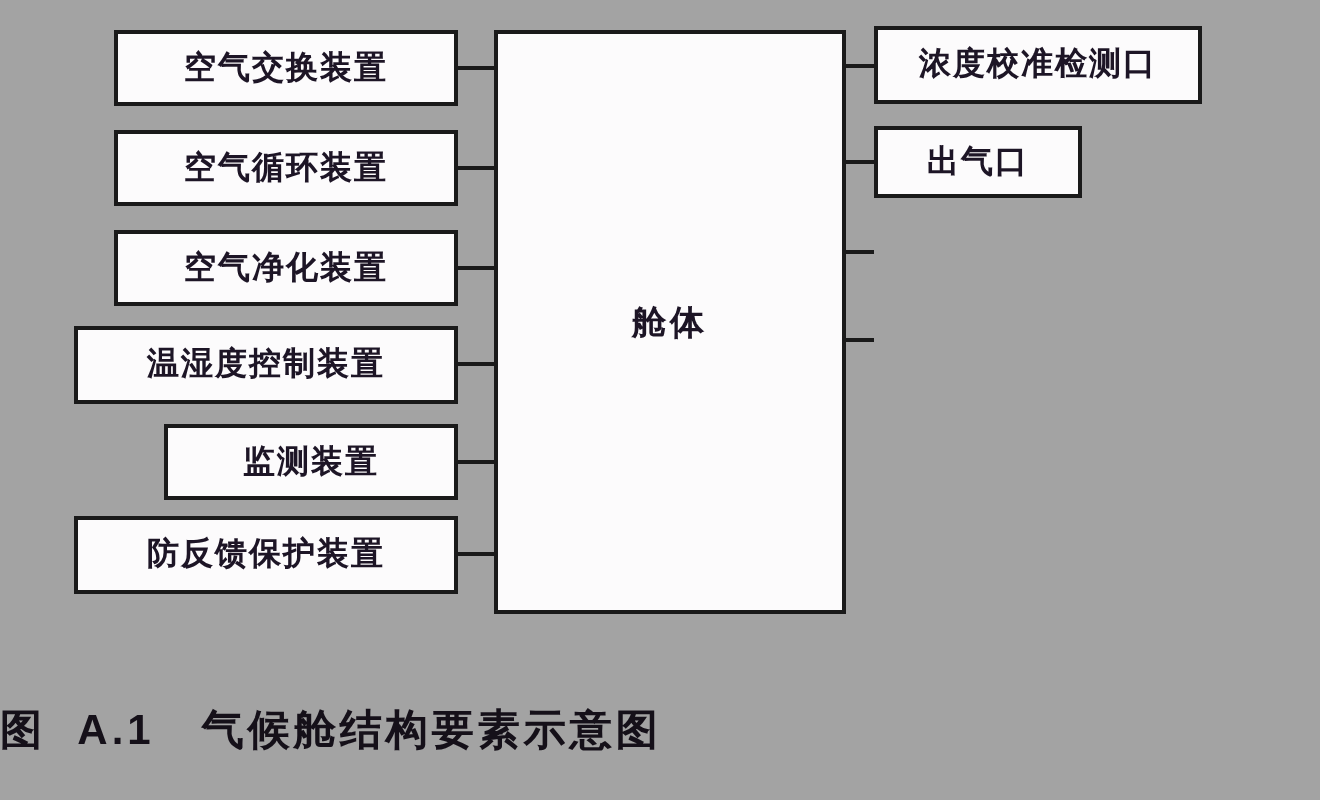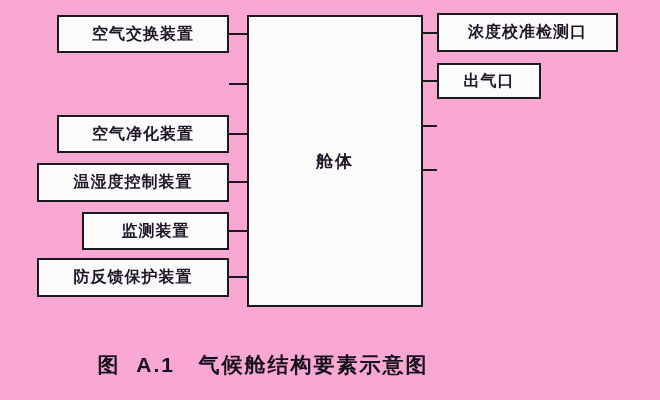--- a/index.html
+++ b/index.html
@@ -4,21 +4,21 @@
 <style>
   html, body {
     margin: 0;
     padding: 0;
     background: #ffffff;
   }
   .stage {
     position: relative;
     width: 660px;
     height: 400px;
-    background: #f9a8d4;
+    background: #a3a3a3;
     font-family: "Liberation Sans", "DejaVu Sans", sans-serif;
     overflow: hidden;
   }
   .box {
     position: absolute;
     box-sizing: border-box;
     border: 2px solid #1a1a1a;
     background: #fcfbfc;
     color: #1d1526;
     font-weight: bold;
@@ -36,41 +36,41 @@
   .connector {
     position: absolute;
     height: 2px;
     background: #1a1a1a;
   }
   .caption {
     position: absolute;
     left: 0;
     top: 351px;
     width: 526px;
-    text-align: center;
+    text-align: left;
     font-size: 21px;
     font-weight: bold;
     letter-spacing: 2px;
     color: #151019;
     white-space: pre;
   }
 
   
   .lb0 { left: 57px;  top: 15px;  width: 172px; height: 38px; }
   .lb1 { left: 57px;  top: 65px;  width: 172px; height: 38px; }
   .lb2 { left: 57px;  top: 115px; width: 172px; height: 38px; }
   .lb3 { left: 37px;  top: 163px; width: 192px; height: 39px; }
   .lb4 { left: 82px;  top: 212px; width: 147px; height: 38px; }
   .lb5 { left: 37px;  top: 258px; width: 192px; height: 39px; }
 
   
   .cb  { left: 247px; top: 15px;  width: 176px; height: 292px; }
 
   
-  .rb0 { left: 437px; top: 13px;  width: 181px; height: 39px; }
+  .rb0 { left: 437px; top: 13px;  width: 164px; height: 39px; }
   .rb1 { left: 437px; top: 63px;  width: 104px; height: 36px; }
   .rb2 { left: 437px; top: 108px; width: 99px;  height: 36px; }
   .rb3 { left: 437px; top: 153px; width: 100px; height: 35px; }
 
   
   .lc0 { left: 229px; width: 18px; top: 33px;  }
   .lc1 { left: 229px; width: 18px; top: 83px;  }
   .lc2 { left: 229px; width: 18px; top: 133px; }
   .lc3 { left: 229px; width: 18px; top: 181px; }
   .lc4 { left: 229px; width: 18px; top: 230px; }
@@ -81,20 +81,21 @@
   .rc1 { left: 423px; width: 14px; top: 80px;  }
   .rc2 { left: 423px; width: 14px; top: 125px; }
   .rc3 { left: 423px; width: 14px; top: 169px; }
 </style>
 </head>
 <body>
 
 <div class="stage">
 
   <div class="box lb0">空气交换装置</div>
+  <div class="box lb1">空气循环装置</div>
   <div class="box lb2">空气净化装置</div>
   <div class="box lb3">温湿度控制装置</div>
   <div class="box lb4">监测装置</div>
   <div class="box lb5">防反馈保护装置</div>
 
   <div class="box center-box cb">舱体</div>
 
   <div class="box rb0">浓度校准检测口</div>
   <div class="box rb1">出气口</div>
 

